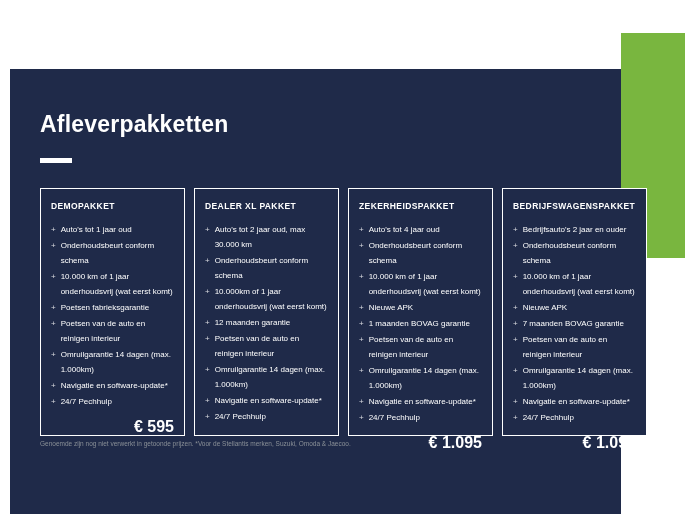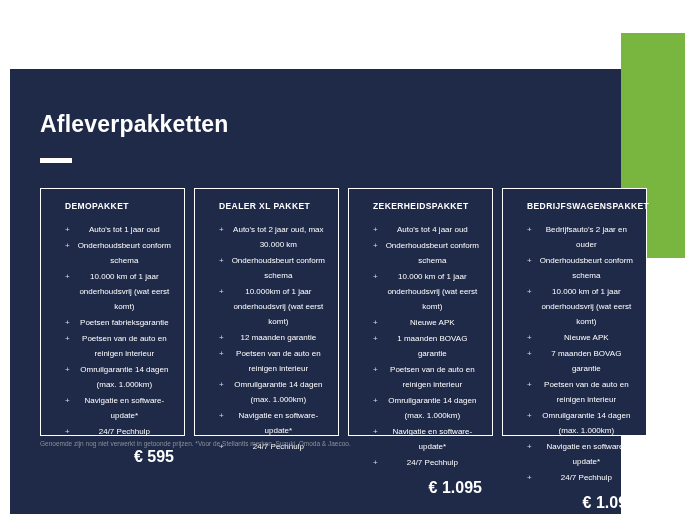--- a/index.html
+++ b/index.html
@@ -62,21 +62,21 @@
     left:30px;
     top:119px;
     display:flex;
     gap:9px;
   }
   .card{
     width:145px;
     height:248px;
     background:var(--navy);
     border:1px solid var(--card-border);
-    padding:12px 10px 14px 24px;
+    padding:12px 10px 14px 10px;
     display:flex;
     flex-direction:column;
     color:var(--text);
   }
   .card-title{
     font-size:8.5px;
     font-weight:bold;
     letter-spacing:0.4px;
     margin-bottom:11px;
     white-space:nowrap;
@@ -92,21 +92,20 @@
     display:flex;
     gap:5px;
     margin-bottom:1px;
   }
   .plus{
     color:rgba(255,255,255,0.82);
     flex:0 0 auto;
   }
   .item-text{
     flex:1 1 auto;
-    text-align:center;
   }
   .card-price{
     margin-top:auto;
     text-align:right;
     font-size:16px;
     font-weight:bold;
     padding-top:8px;
   }
   .footnote{
     position:absolute;

